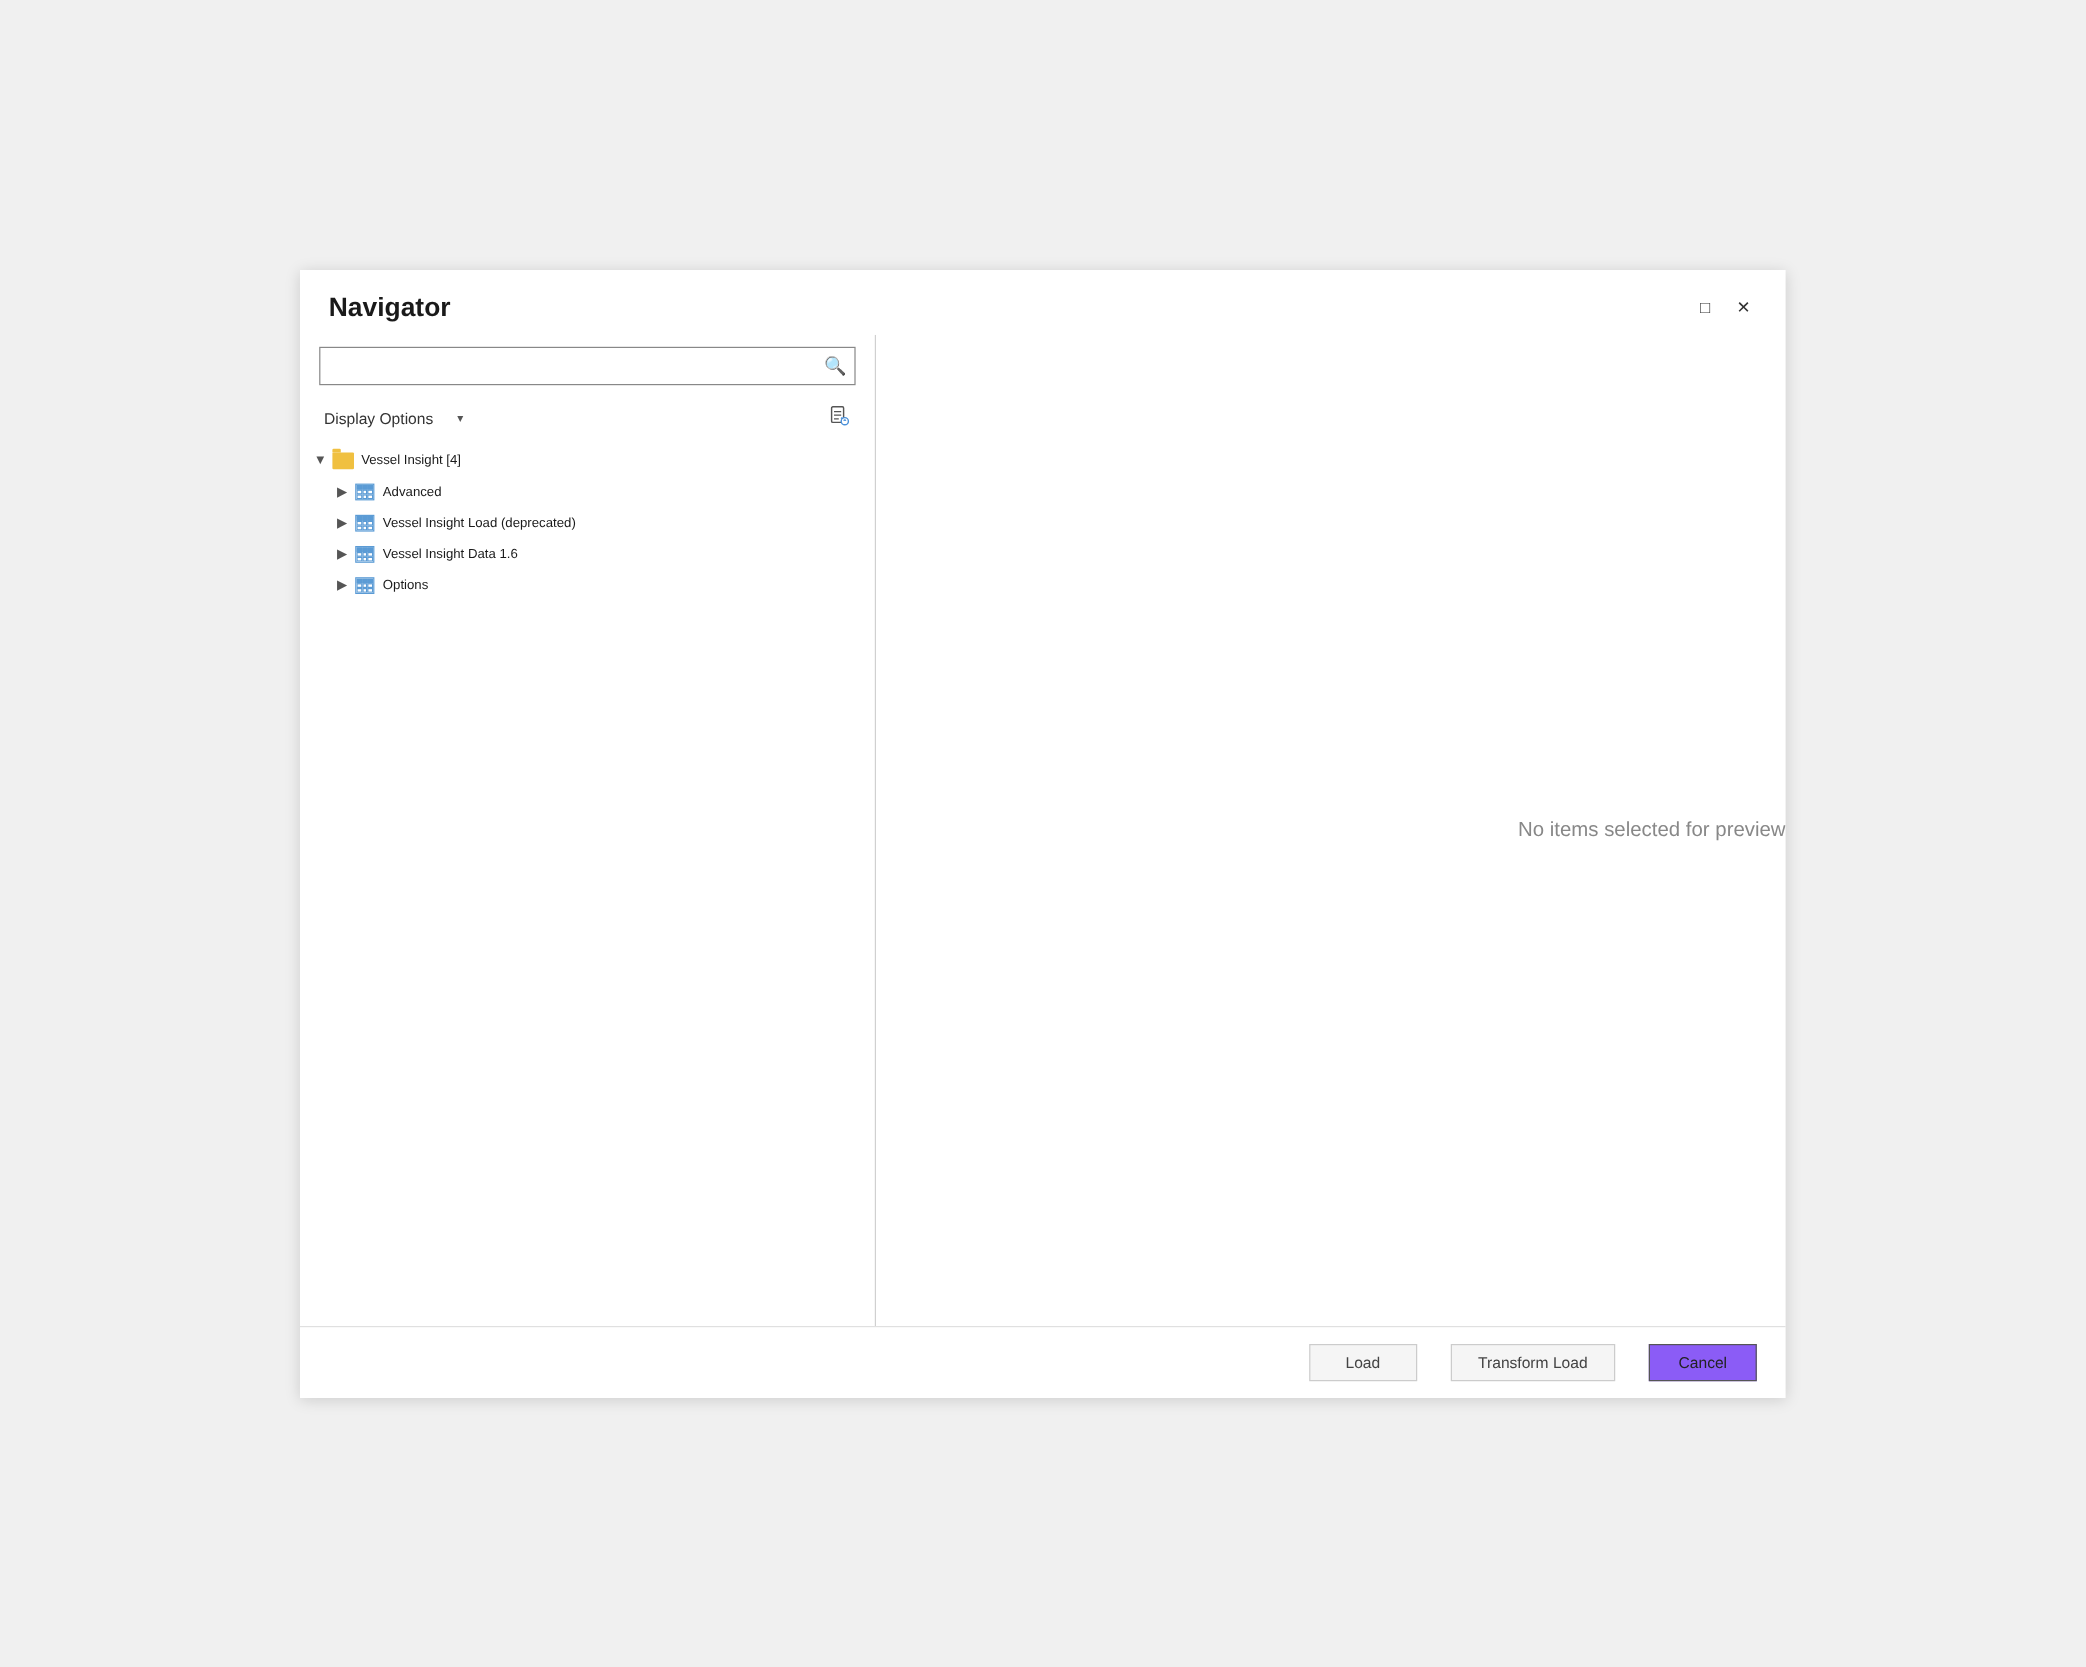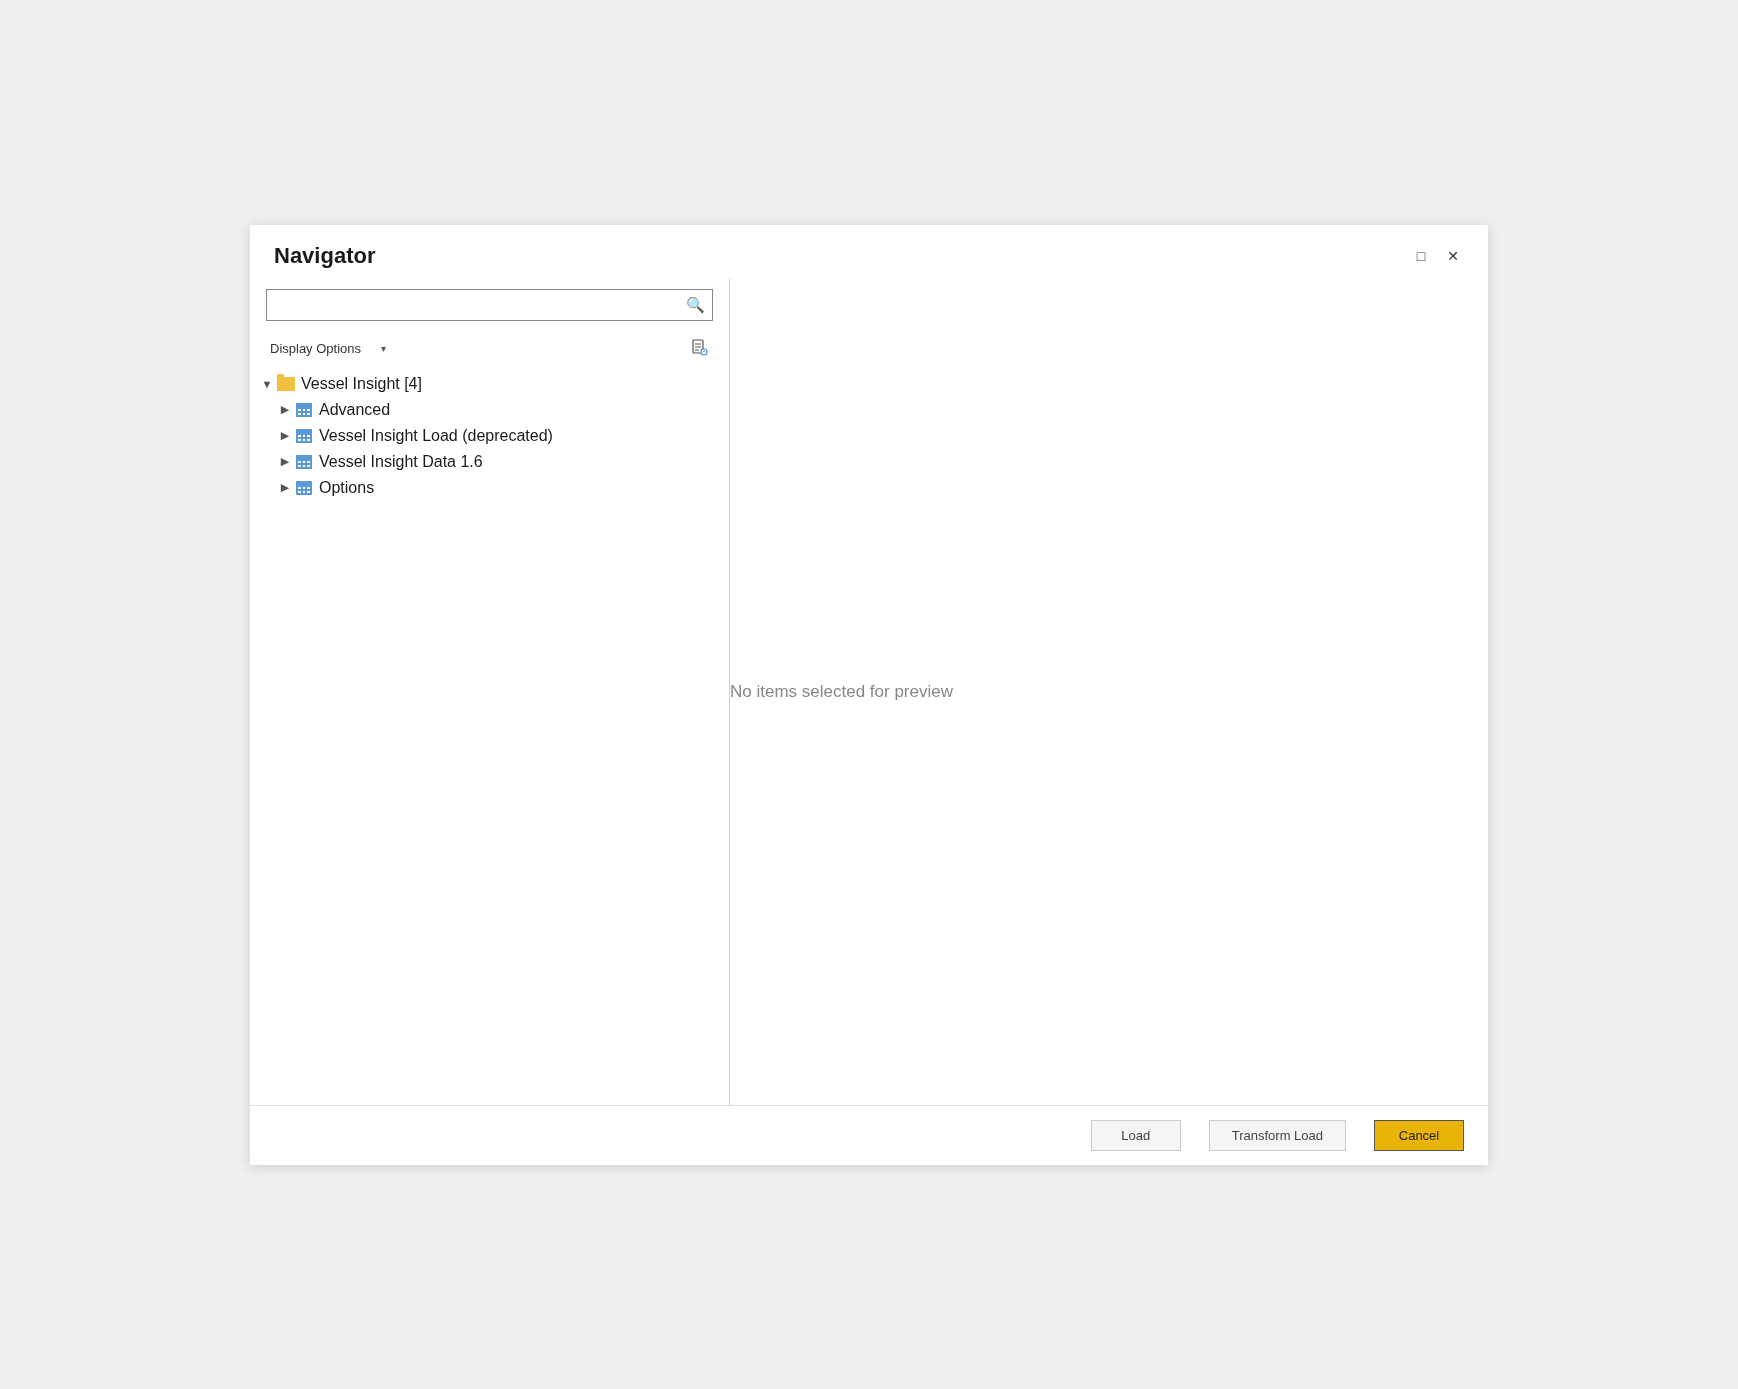--- a/index.html
+++ b/index.html
@@ -186,28 +186,28 @@
       grid-template-rows: 1fr 1fr 1fr;
       overflow: hidden;
     }
     .table-icon-cell {
       border: 0.5px solid #5b9bd5;
     }
     .table-icon-header {
       background: #5b9bd5;
     }
     .tree-label {
-      font-size: 16px;
+      font-size: 11px;
     }
     .indent-1 { padding-left: 26px; }
     .right-panel {
       flex: 1;
       display: flex;
       align-items: center;
-      justify-content: flex-start;
+      justify-content: flex-end;
       color: #888;
       font-size: 18px;
     }
     .no-preview-text {
       color: #888;
       font-size: 17px;
       font-weight: 400;
     }
     .footer {
       display: flex;
@@ -222,21 +222,21 @@
       padding: 7px 22px;
       font-size: 13px;
       border: 1px solid #ccc;
       background: #f5f5f5;
       cursor: pointer;
       color: #444;
       min-width: 90px;
       text-align: center;
     }
     .footer-btn.cancel {
-      background: #eab308;
+      background: #8b5cf6;
       border-color: #555;
       color: #222;
     }
   </style>
 </head>
 <body>
 
 <div class="dialog">
 
   <div class="title-bar">

